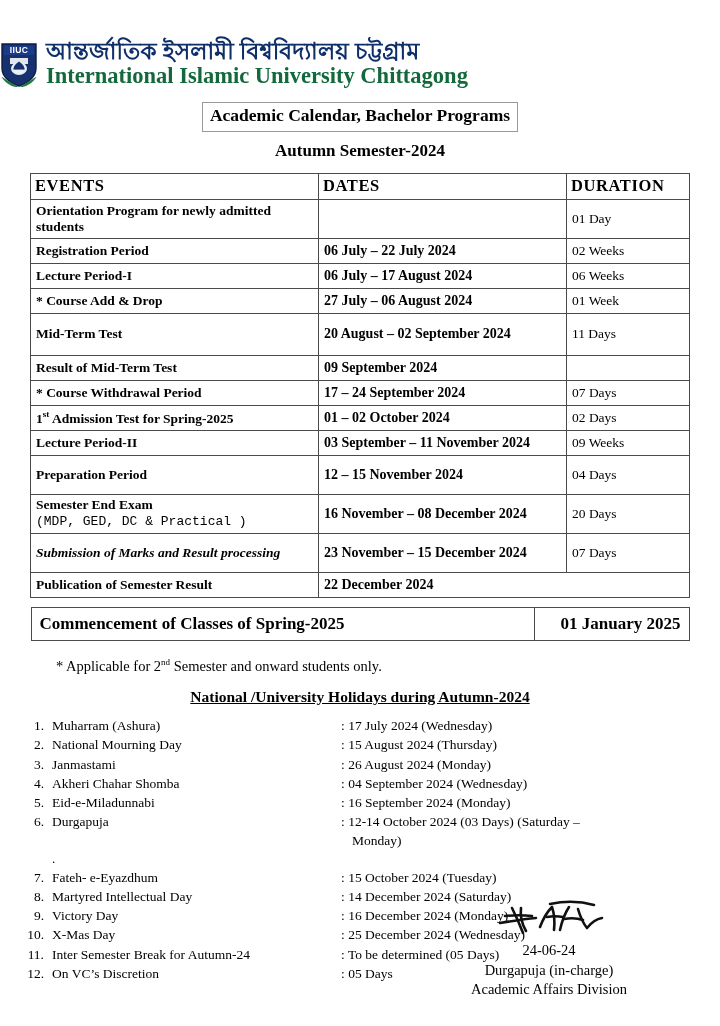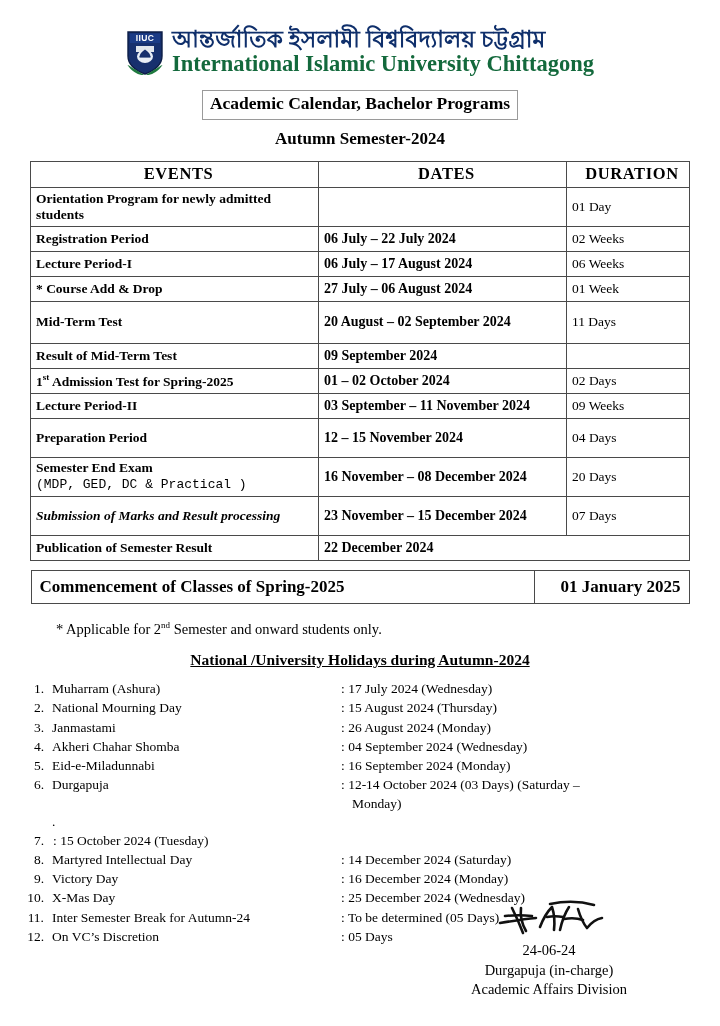--- a/index.html
+++ b/index.html
@@ -11,23 +11,23 @@
     width: 720px;
     height: 1026px;
     position: relative;
     font-family: "Liberation Serif", "DejaVu Serif", serif;
     color: #000000;
     overflow: hidden;
   }
 
   
   .header {
-    padding-top: 28px;
-    display: flex;
-    justify-content: center;
+    padding-top: 40px;
+    display: flex;
+    justify-content: flex-start;
   }
   .brand {
     display: flex;
     align-items: center;
     gap: 8px;
   }
   .logo {
     width: 38px;
     height: 46px;
     position: relative;
@@ -79,25 +79,25 @@
     margin: 12px auto 0 auto;
     table-layout: fixed;
   }
   .cal-table th, .cal-table td {
     border: 1px solid #4a4a4a;
     padding: 2px 5px;
     vertical-align: middle;
     font-size: 13.5px;
   }
   .cal-table th {
-    text-align: center;
+    text-align: left;
     font-size: 16.5px;
     font-weight: bold;
     letter-spacing: 0.6px;
-    padding: 2px 4px 3px 12px;
+    padding: 2px 4px 3px 4px;
   }
   .col-event  { width: 288px; }
   .col-date   { width: 248px; }
   .col-dur    { width: 123px; }
 
   td.event {
     font-weight: bold;
     font-size: 13.5px;
     line-height: 1.14;
   }
@@ -275,20 +275,25 @@
         <td class="event">Mid-Term Test</td>
         <td class="date">20 August – 02 September 2024</td>
         <td class="dur">11 Days</td>
       </tr>
       <tr class="short">
         <td class="event">Result of Mid-Term Test</td>
         <td class="date">09 September 2024</td>
         <td class="dur"></td>
       </tr>
       <tr class="short">
+        <td class="event">* Course Withdrawal Period</td>
+        <td class="date">17 – 24 September 2024</td>
+        <td class="dur">07 Days</td>
+      </tr>
+      <tr class="short">
         <td class="event">1<sup>st</sup> Admission Test for Spring-2025</td>
         <td class="date">01 – 02 October 2024</td>
         <td class="dur">02 Days</td>
       </tr>
       <tr class="short">
         <td class="event">Lecture Period-II</td>
         <td class="date">03 September – 11 November 2024</td>
         <td class="dur">09 Weeks</td>
       </tr>
       <tr class="tall">
@@ -361,20 +366,21 @@
       <span class="hnum">6.</span>
       <span class="hname">Durgapuja</span>
       <span class="hdate">: 12-14 October 2024 (03 Days) (Saturday –<span class="cont">Monday)</span></span>
     </div>
     <div class="hstray">
       <span class="hnum">0.</span>
       <span>.</span>
     </div>
     <div class="hrow">
       <span class="hnum">7.</span>
+      <span class="hname">Fateh- e-Eyazdhum</span>
       <span class="hdate">:  15 October 2024 (Tuesday)</span>
     </div>
     <div class="hrow">
       <span class="hnum">8.</span>
       <span class="hname">Martyred Intellectual Day</span>
       <span class="hdate">: 14 December 2024 (Saturday)</span>
     </div>
     <div class="hrow">
       <span class="hnum">9.</span>
       <span class="hname">Victory Day</span>

